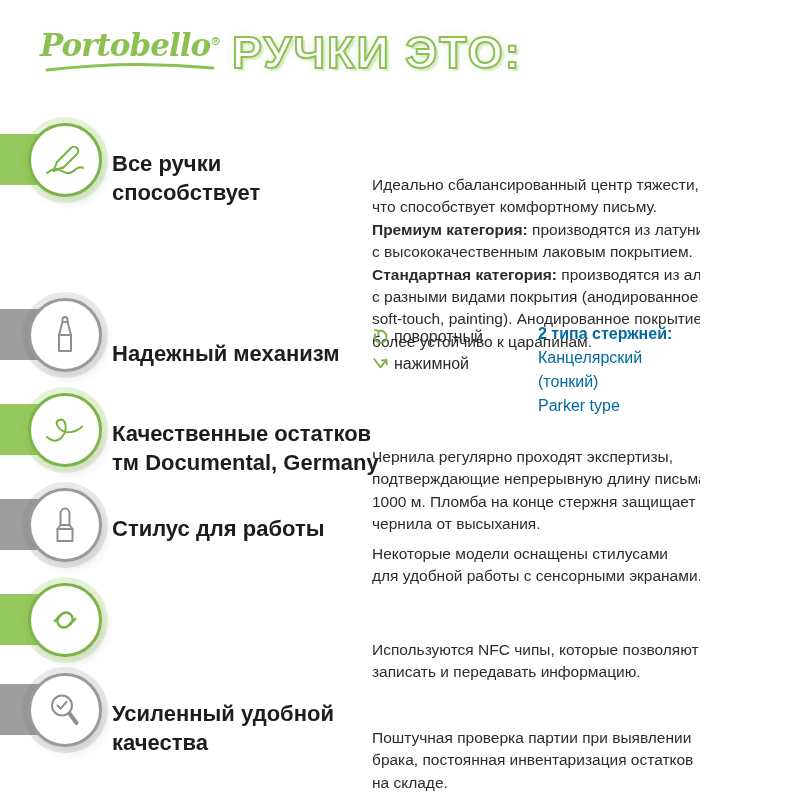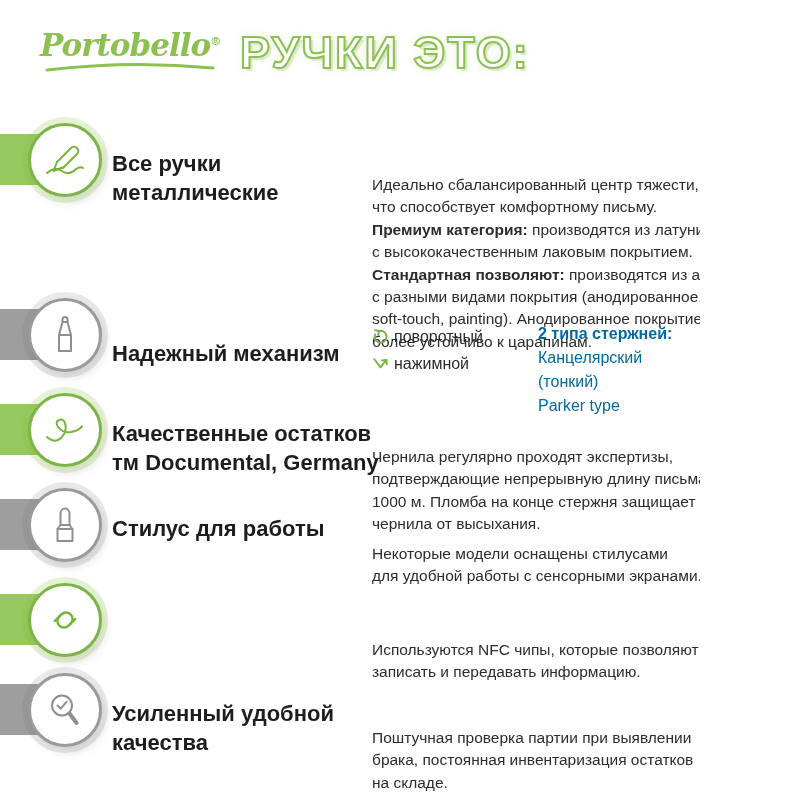--- a/index.html
+++ b/index.html
@@ -14,21 +14,20 @@
     font-size:31px;color:#8cc152;letter-spacing:-1px;line-height:1;
   }
   .logo-reg{font-size:11px;vertical-align:super;font-style:normal;color:#8cc152;}
   .logo-swoosh{display:block;margin:1px auto 0;}
   .page-title{
     position:absolute;left:232px;top:30px;
     font-size:45px;font-weight:800;letter-spacing:2px;line-height:1;
     color:#ffffff;-webkit-text-stroke:2px #8cc152;
     text-shadow:3px 3px 0 rgba(140,193,82,0.25), 0 0 8px rgba(140,193,82,0.25);
     white-space:nowrap;
-    margin-left:8px;
   }
   
   .row{position:absolute;inset:0;pointer-events:none;}
   .bar{
     position:absolute;left:0;top:calc(var(--c) - 26px);width:76px;height:51px;
     border-radius:0 10px 10px 0;
   }
   .row.green .bar{background:#95c85e;}
   .row.gray  .bar{background:#9e9e9e;}
   .circle{
@@ -72,26 +71,26 @@
 
   <section class="row green" style="--c:160px; --ht:131px; --dt:134px;">
     <div class="bar"></div>
     <div class="circle">
       <svg width="48" height="48" viewBox="0 0 48 48" fill="none" stroke="currentColor" stroke-width="2" stroke-linecap="round" stroke-linejoin="round">
         <path d="M16 26 L30 12 a4.2 4.2 0 0 1 6 6 L22 32"></path>
         <path d="M16 26 L12.5 35 L21.5 31.5"></path>
         <path d="M6 37 q8 -7 15 -2 q7 5 14 -2 q4 -3 7 -1"></path>
       </svg>
     </div>
-    <h2 class="heading"><span>Все ручки</span><br><span>металлические</span></h2>
+    <h2 class="heading"><span>Все ручки</span><br><span>способствует</span></h2>
     <div class="desc"><span>Идеально сбалансированный центр тяжести,
 что способствует комфортному письму.
 </span><span class="b">Премиум категория:</span><span> производятся из латуни,
 с высококачественным лаковым покрытием.
-</span><span class="b">Стандартная позволяют:</span><span> производятся из алюминия
+</span><span class="b">Стандартная категория:</span><span> производятся из алюминия
 с разными видами покрытия (анодированное,
 soft-touch, painting). Анодированное покрытие
 более устойчиво к царапинам.</span></div>
   </section>
 
   <section class="row gray" style="--c:335px; --ht:321px;">
     <div class="bar"></div>
     <div class="circle">
       <svg width="48" height="48" viewBox="0 0 48 48" fill="none" stroke="currentColor" stroke-width="2" stroke-linecap="round" stroke-linejoin="round">
         <path d="M21.5 11 v-2.5 a2.5 2.5 0 0 1 5 0 V11"></path>

